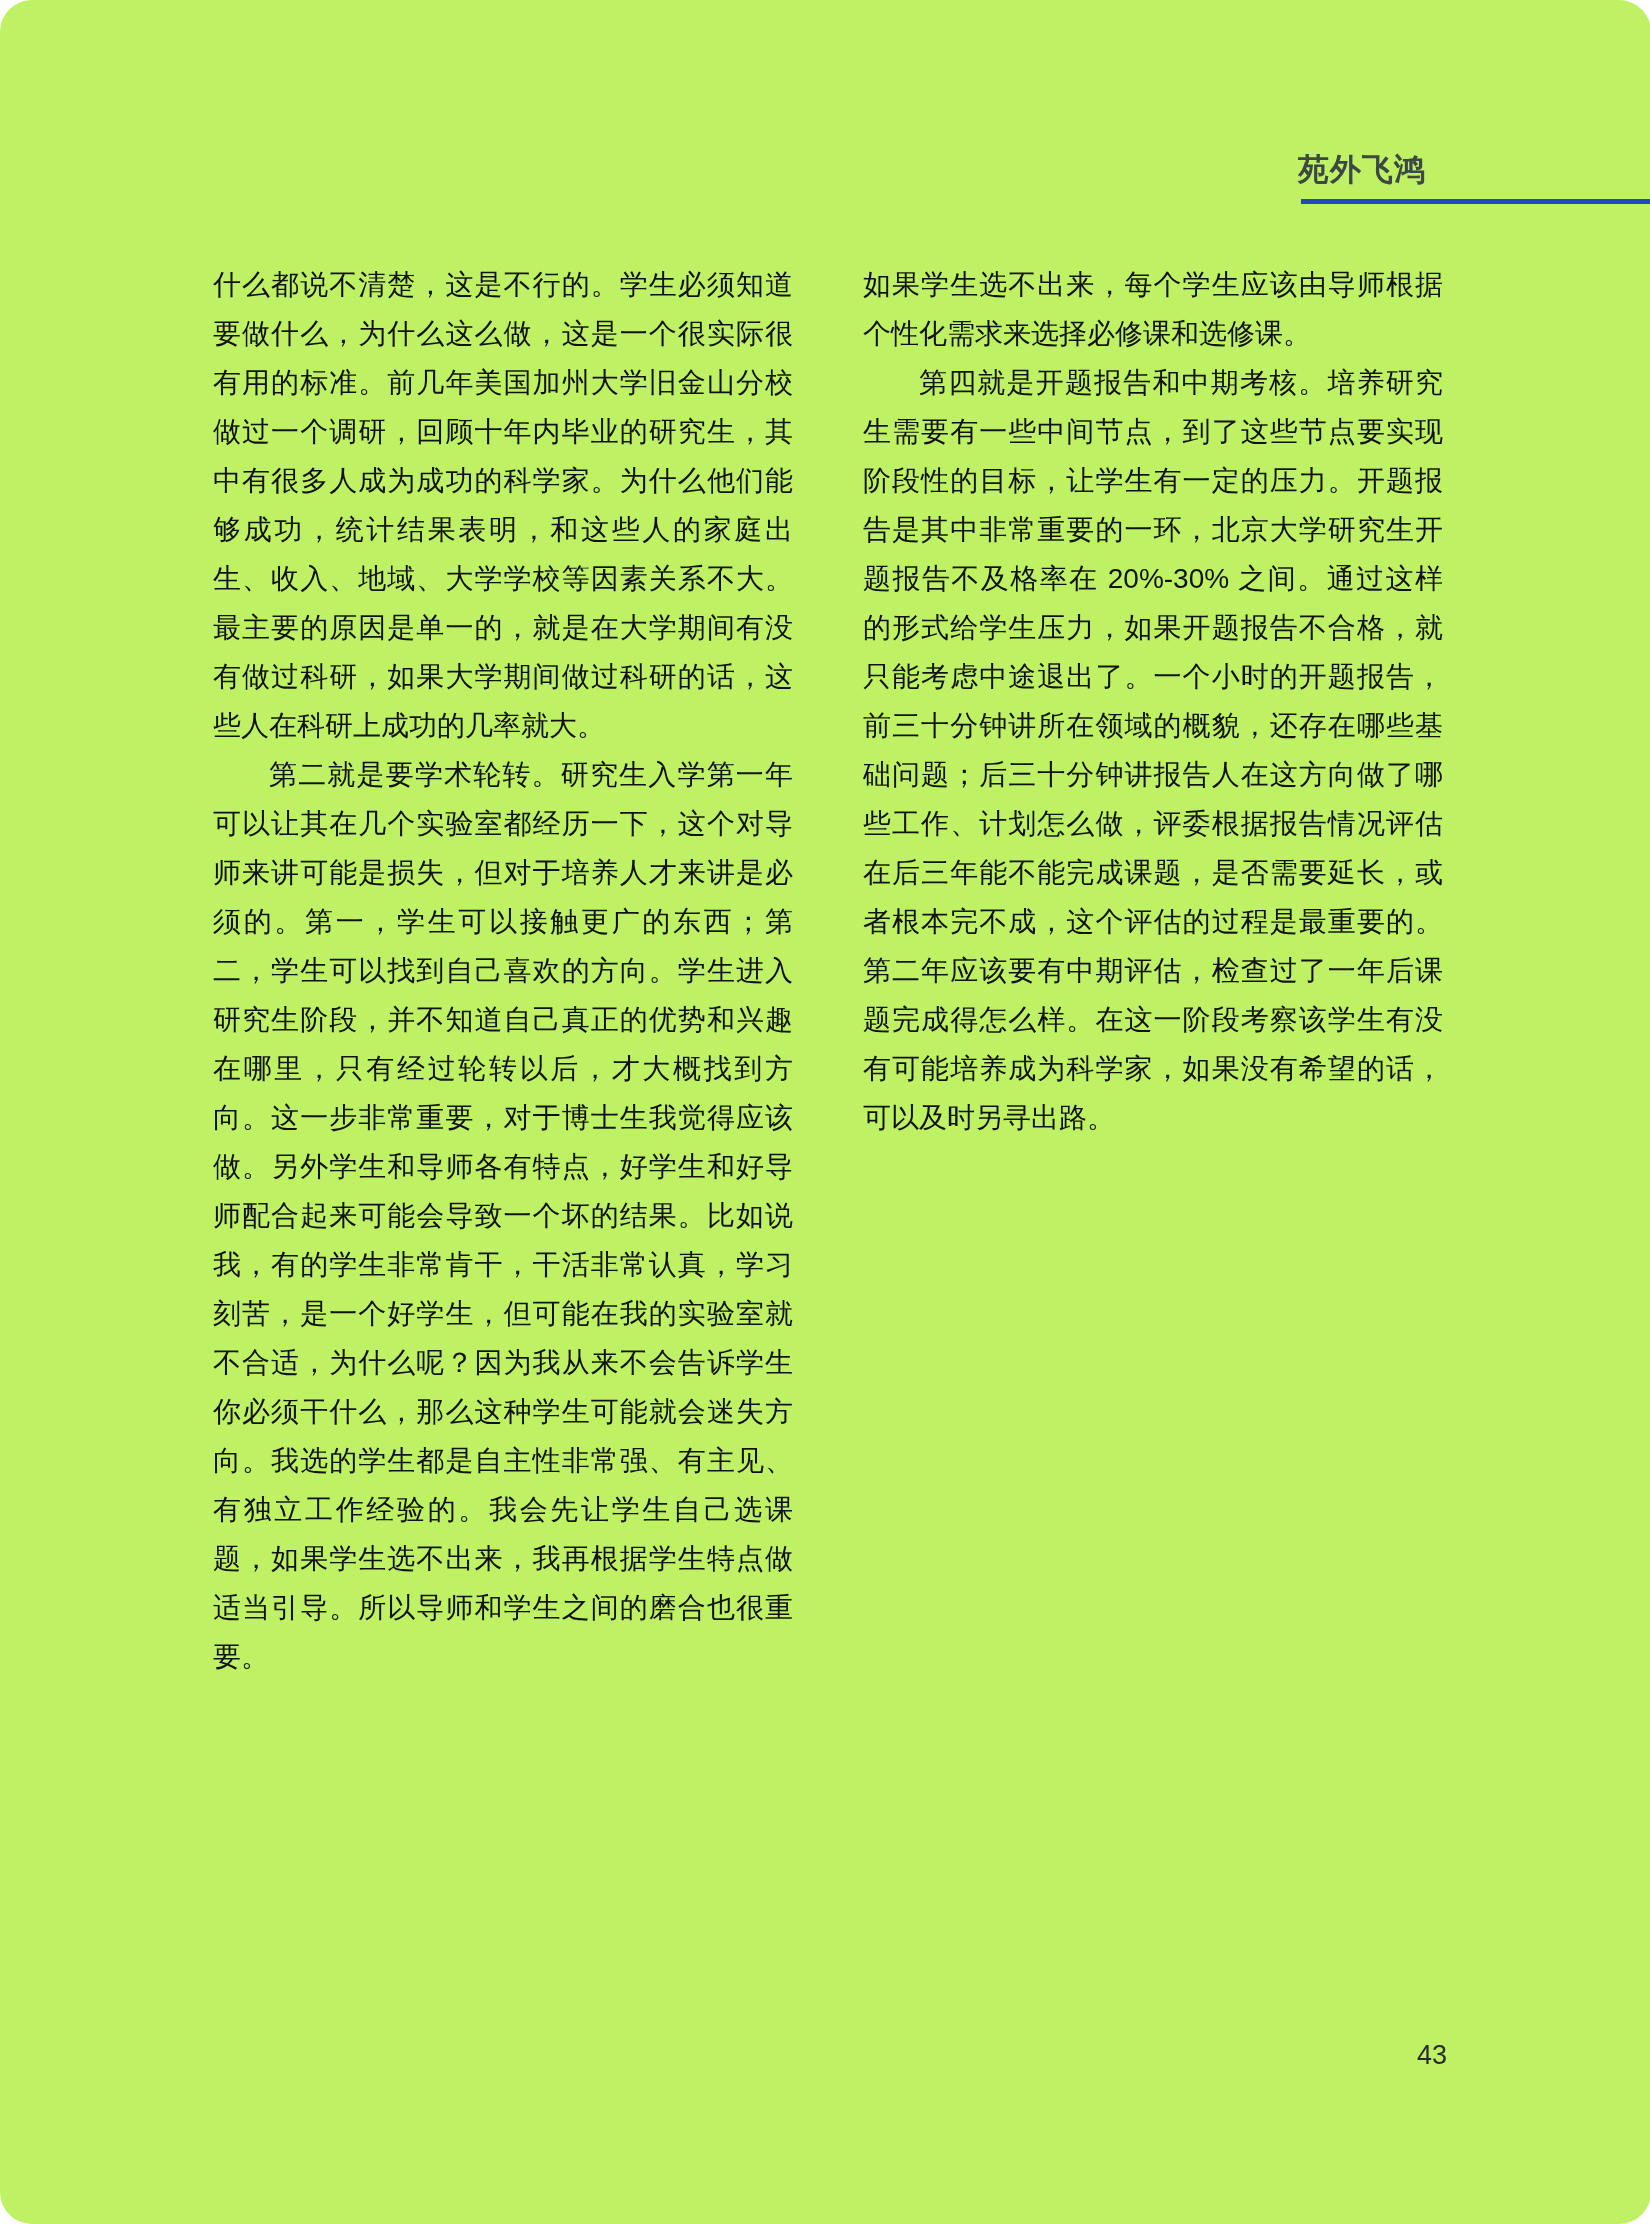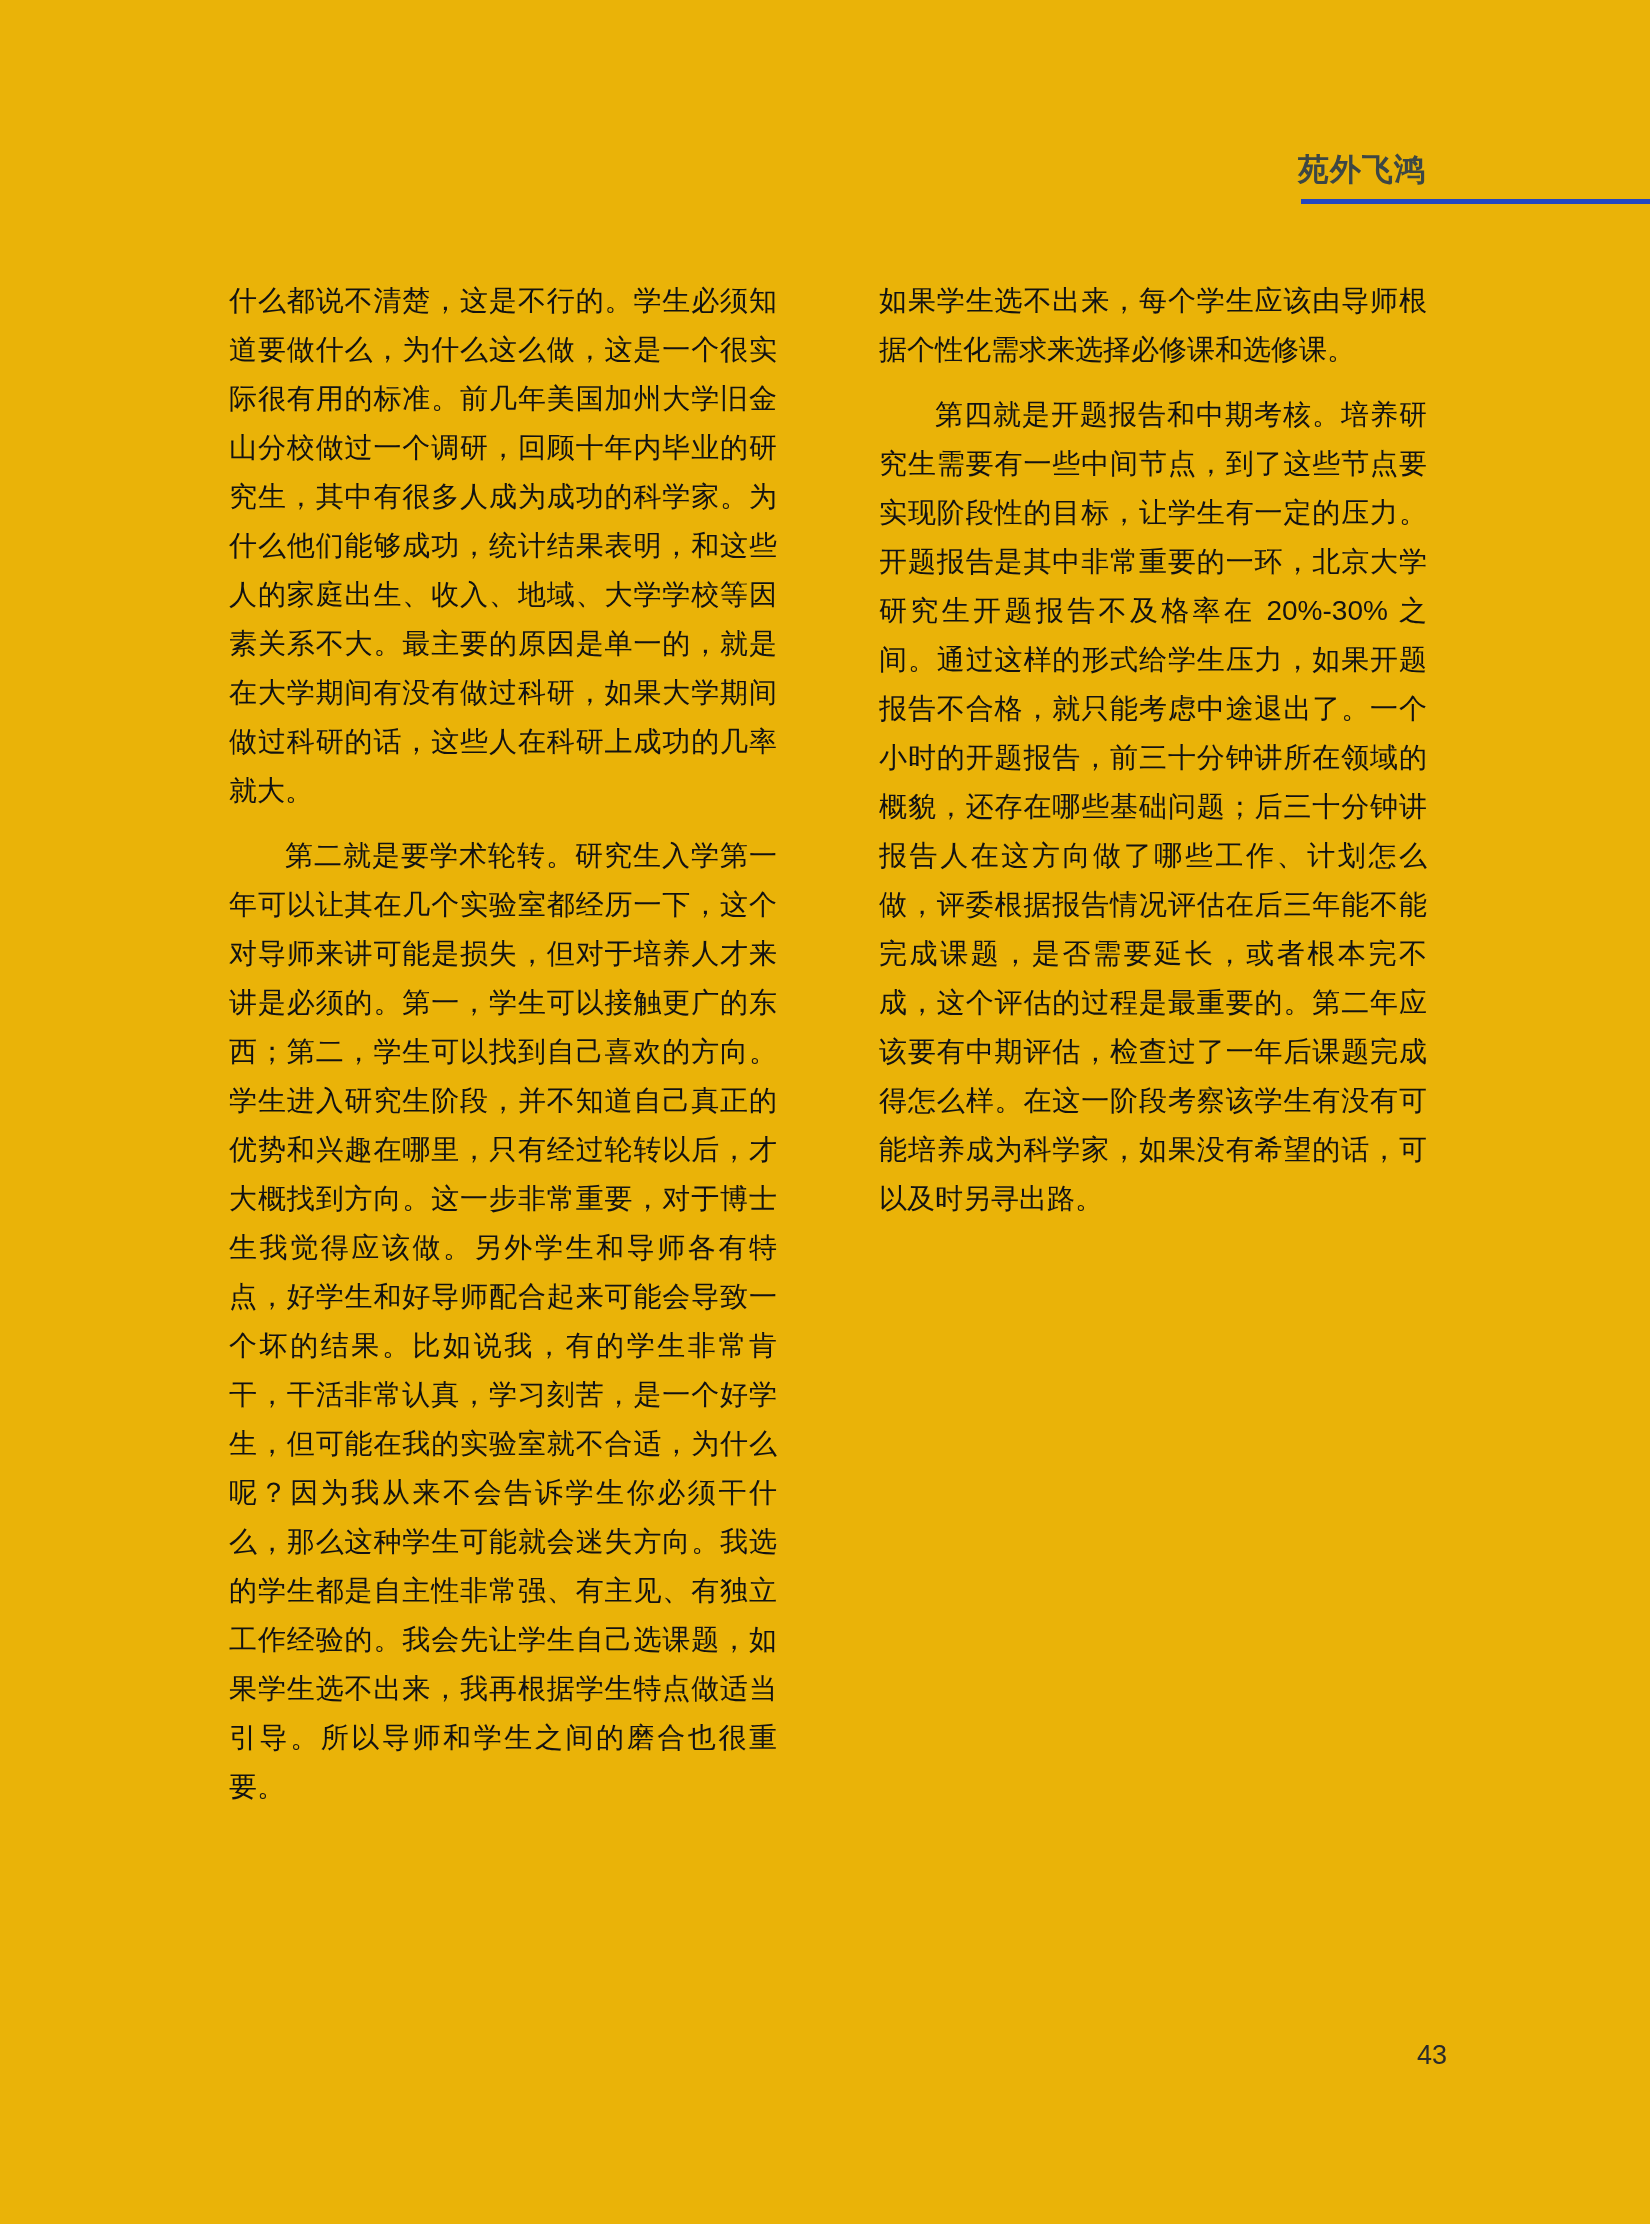--- a/index.html
+++ b/index.html
@@ -1,22 +1,23 @@
 <!DOCTYPE html>
 <html lang="zh"><head>
 <meta charset="utf-8">
 <style>
   html, body { margin: 0; padding: 0; background: #ffffff; }
   .page {
     position: relative;
     width: 1651px;
     height: 2224px;
-    background: #eab308;
+    background: #bef264;
     font-family: "Liberation Sans", sans-serif;
     overflow: hidden;
+    border-radius: 32px;
   }
   .running-head {
     position: absolute;
     top: 148px;
     left: 1164px;
     width: 262px;
     text-align: right;
     font-size: 31px;
     line-height: 43px;
     font-weight: 600;
@@ -36,21 +37,21 @@
     top: 260px;
     width: 580px;
     font-size: 28px;
     line-height: 49px;
     color: #121212;
     text-align: justify;
     text-justify: inter-ideograph;
   }
   .col-left  { left: 213px; }
   .col-right { left: 863px; }
-  .para { margin: 16px; padding: 0; }
+  .para { margin: 0; padding: 0; }
   .para.indent { text-indent: 2em; }
   .page-number {
     position: absolute;
     top: 2036px;
     left: 1417px;
     font-size: 27px;
     line-height: 39px;
     color: #2b2b2b;
   }
 </style>

